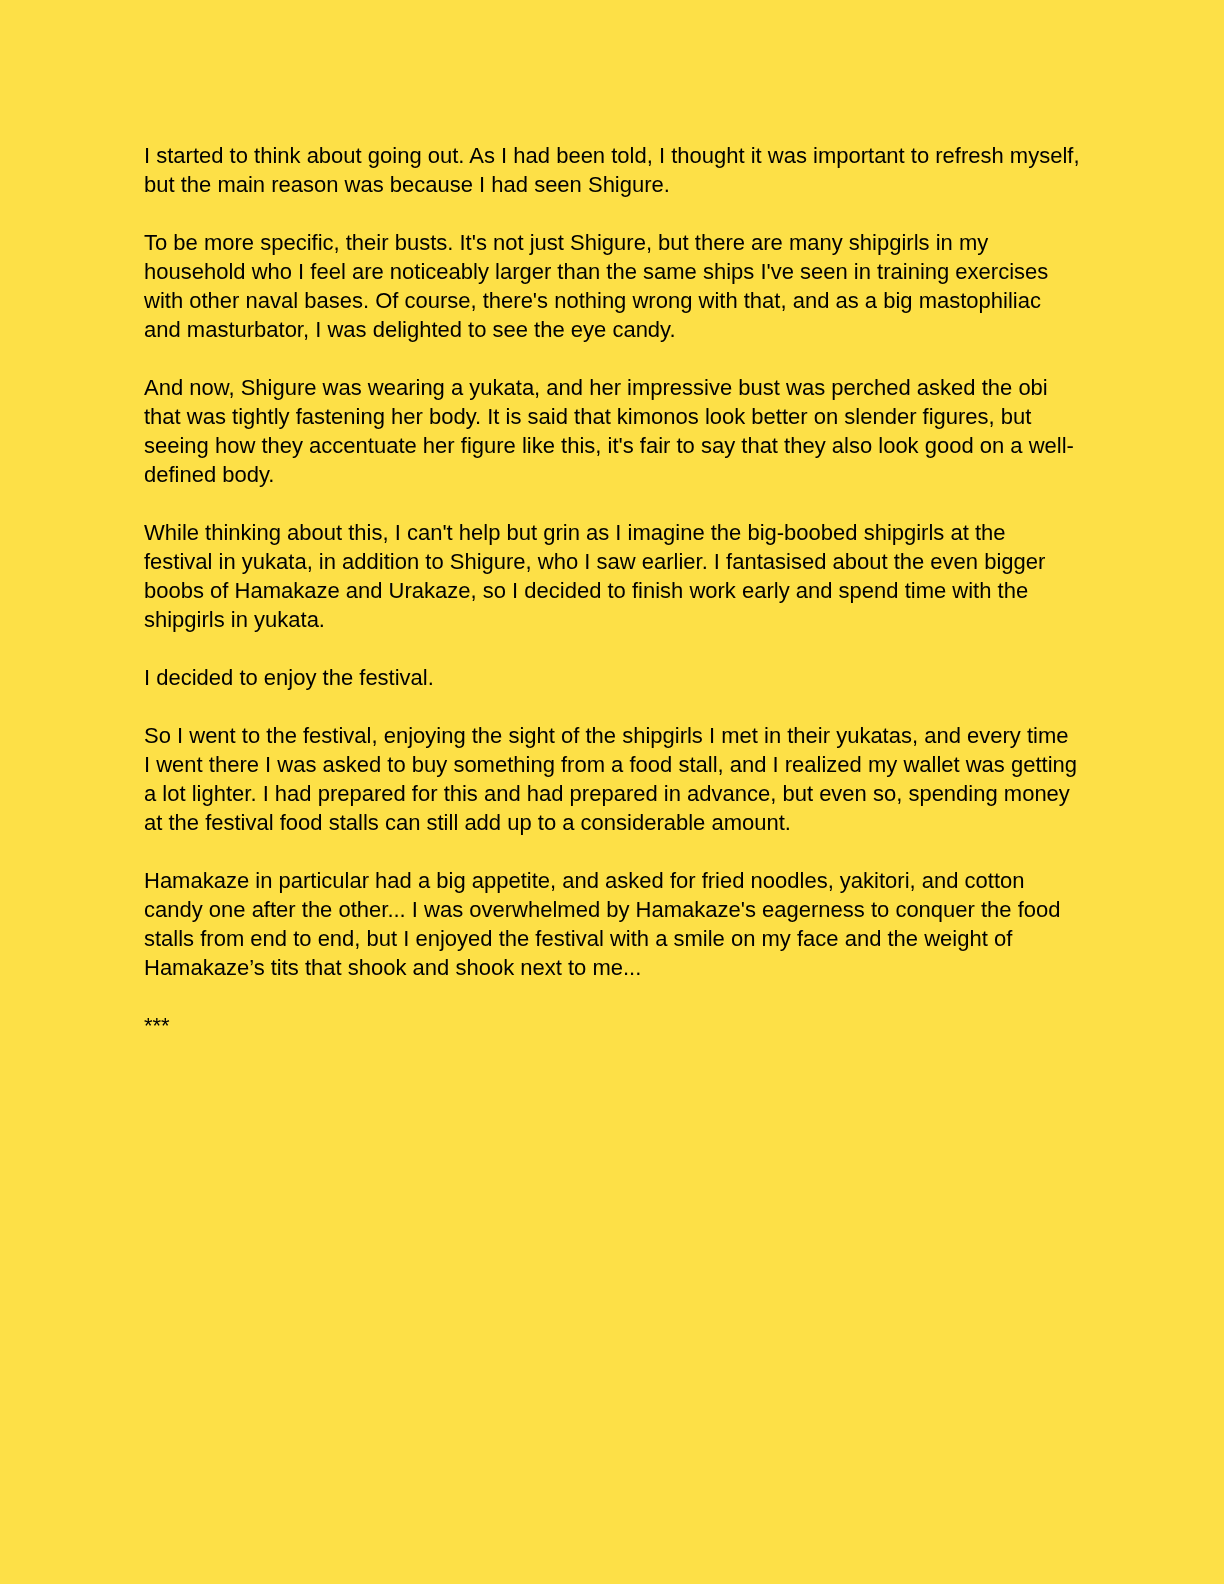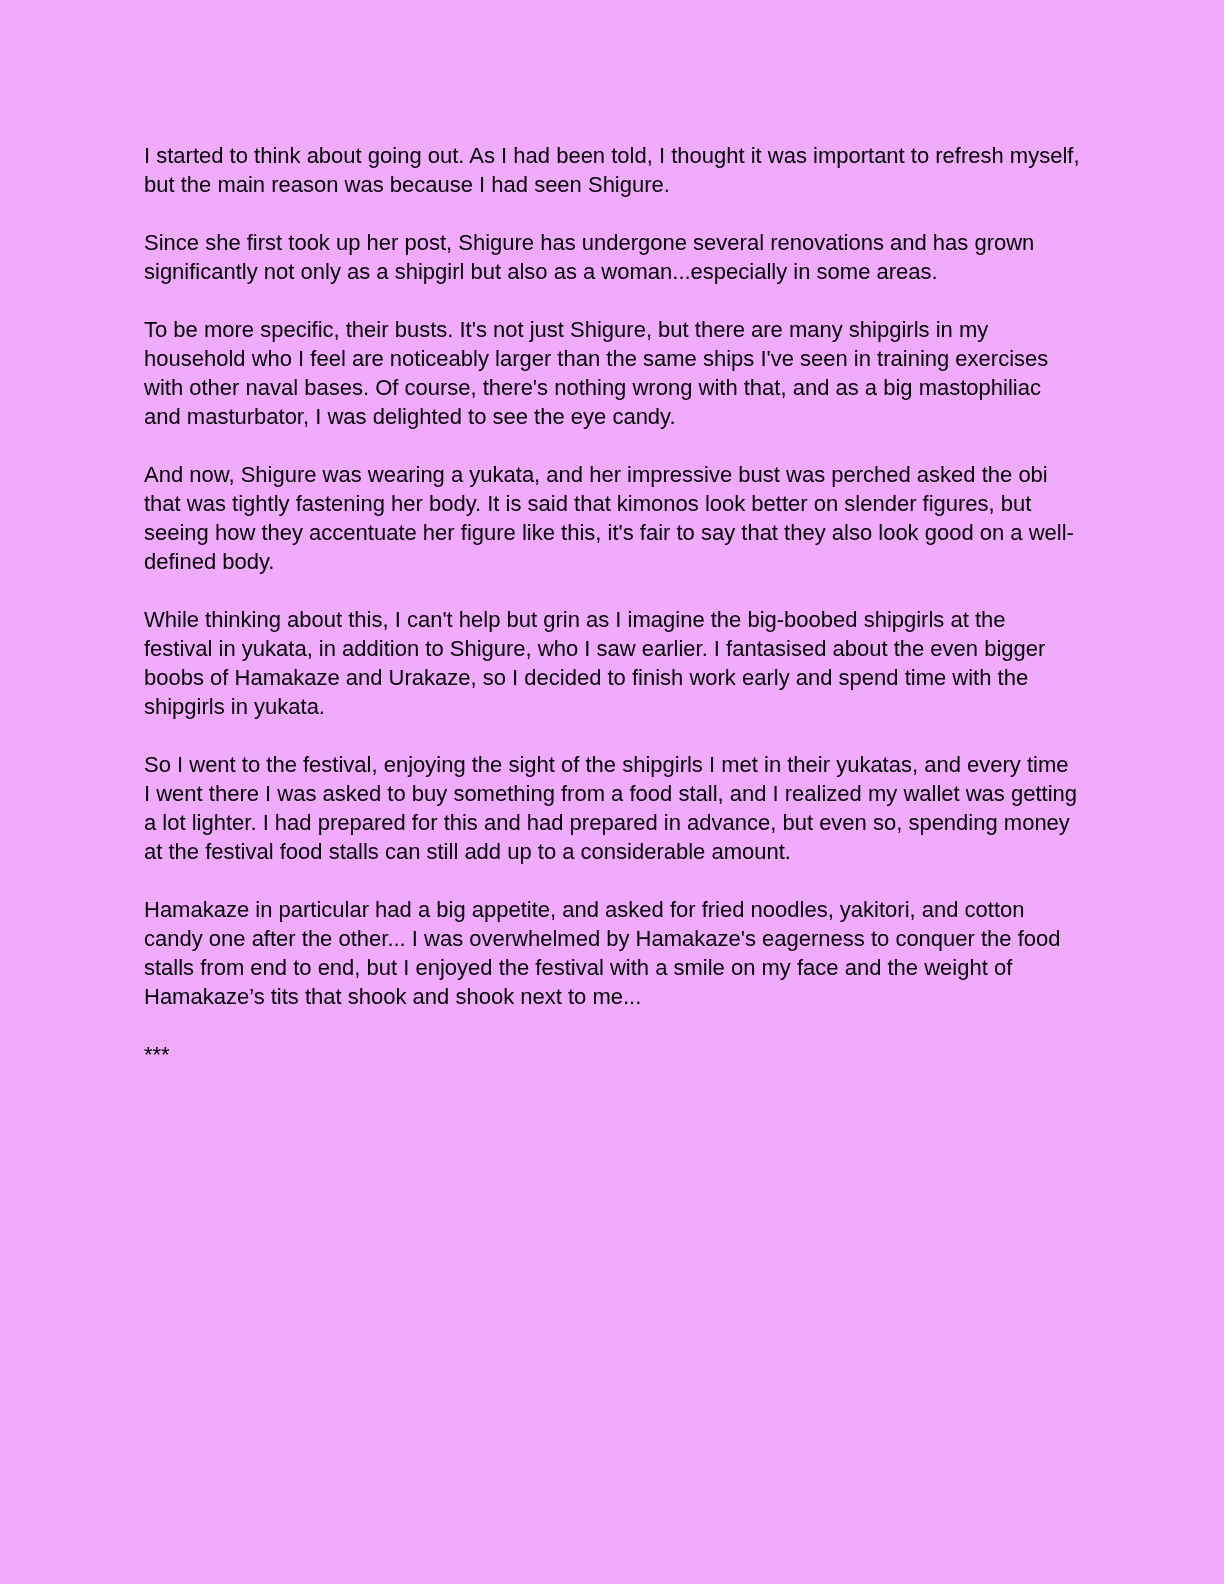--- a/index.html
+++ b/index.html
@@ -5,21 +5,21 @@
   * { box-sizing: border-box; }
   html, body {
     margin: 0;
     padding: 0;
     background: #ffffff;
   }
   .page {
     position: relative;
     width: 1224px;
     height: 1584px;
-    background: #f0abfc;
+    background: #fde047;
     padding: 141px 144px 0 144px;
     font-family: "Liberation Sans", "DejaVu Sans", sans-serif;
     color: #000000;
     overflow: hidden;
   }
   .page p {
     margin: 0 0 29px 0;
     font-size: 22px;
     line-height: 29px;
     font-weight: 400;
@@ -29,20 +29,20 @@
   }
   .page p.separator {
     margin-top: 0;
   }
 </style>
 </head>
 <body>
 
 <div class="page">
   <p>I started to think about going out. As I had been told, I thought it was important to refresh myself, but the main reason was because I had seen Shigure.</p>
-  <p>Since she first took up her post, Shigure has undergone several renovations and has grown significantly not only as a shipgirl but also as a woman...especially in some areas.</p>
   <p>To be more specific, their busts. It's not just Shigure, but there are many shipgirls in my household who I feel are noticeably larger than the same ships I've seen in training exercises with other naval bases. Of course, there's nothing wrong with that, and as a big mastophiliac and masturbator, I was delighted to see the eye candy.</p>
   <p>And now, Shigure was wearing a yukata, and her impressive bust was perched asked the obi that was tightly fastening her body. It is said that kimonos look better on slender figures, but seeing how they accentuate her figure like this, it's fair to say that they also look good on a well-defined body.</p>
   <p>While thinking about this, I can't help but grin as I imagine the big-boobed shipgirls at the festival in yukata, in addition to Shigure, who I saw earlier. I fantasised about the even bigger boobs of Hamakaze and Urakaze, so I decided to finish work early and spend time with the shipgirls in yukata.</p>
+  <p>I decided to enjoy the festival.</p>
   <p>So I went to the festival, enjoying the sight of the shipgirls I met in their yukatas, and every time I went there I was asked to buy something from a food stall, and I realized my wallet was getting a lot lighter. I had prepared for this and had prepared in advance, but even so, spending money at the festival food stalls can still add up to a considerable amount.</p>
   <p>Hamakaze in particular had a big appetite, and asked for fried noodles, yakitori, and cotton candy one after the other... I was overwhelmed by Hamakaze's eagerness to conquer the food stalls from end to end, but I enjoyed the festival with a smile on my face and the weight of Hamakaze’s tits that shook and shook next to me...</p>
   <p class="separator">***</p>
 </div>
 
 </body></html>

